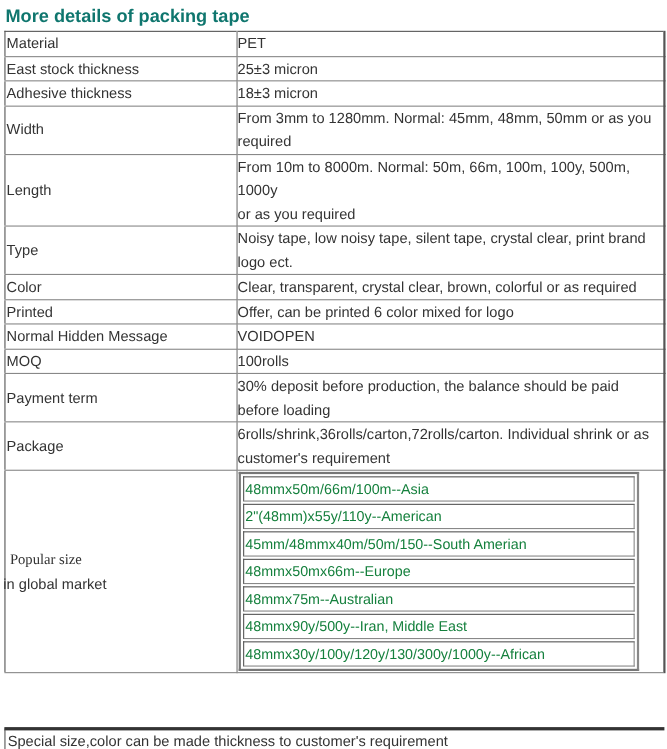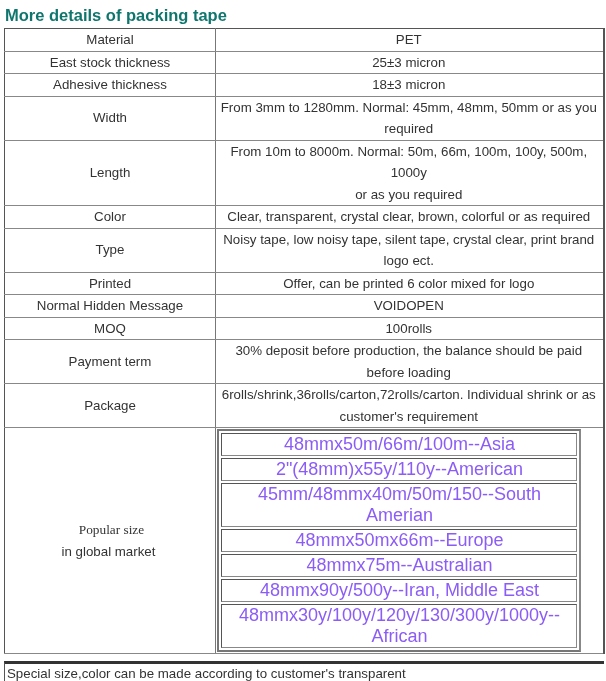--- a/index.html
+++ b/index.html
@@ -8,42 +8,42 @@
     font-family: "Liberation Sans", sans-serif; color: #333333;
   }
   .title {
     position: absolute; left: 5px; top: 4px;
     font-size: 16.5px; font-weight: bold; color: #0f766e; letter-spacing: 0;
     line-height: 22px;
   }
   table.spec {
     position: absolute; left: 4px; top: 28px;
     width: 599px; border-collapse: collapse; table-layout: fixed;
-    border-top: 1px solid #555; border-left: 1px solid #555; border-right: 2px solid #555; text-align: center;
+    border-top: 1px solid #555; border-left: 1px solid #555; border-right: 2px solid #555;
   }
   table.spec col.c1 { width: 211px; }
   table.spec col.c2 { width: 388px; }
   table.spec td {
     border-bottom: 1px solid #888; border-right: 1px solid #777;
     padding: 0 1px 0 1px; vertical-align: middle;
     font-size: 13.3px; line-height: 21.5px; color: #333333;
     white-space: normal; word-wrap: break-word;
   }
   table.spec td.val { padding-left: 0px; }
   .popular-label { padding-left: 3px; }
   .popular-label span { display: block; }
   table.sizes {
     border-collapse: separate; border-spacing: 2px;
     border: 2px solid #777; border-right: 2px solid #888;
     width: 364px; margin: 1px 0 1px 1px;
   }
   table.sizes td {
     border: 1px solid #555; border-right-color: #888; border-bottom-color: #888;
-    font-size: 18px; line-height: 21px; height: 21px; padding: 0 0 0 1px;
-    color: #8b5cf6;
+    font-size: 13px; line-height: 21px; height: 21px; padding: 0 0 0 1px;
+    color: #15803d;
   }
   .footer {
     position: absolute; left: 4px; top: 661px; width: 600px; height: 20px;
     border-top: 3px solid #333;
     font-size: 13.3px; line-height: 20px; color: #333; padding-left: 2px; box-sizing: border-box;
     border-left: 1px solid #555;
   }
 </style>
 </head>
 <body>
@@ -73,26 +73,26 @@
       <td class="val">From 3mm to 1280mm. Normal: 45mm, 48mm, 50mm or as you required</td>
     </tr>
     <tr>
       <td>Length</td>
       <td class="val">
         <div>From 10m to 8000m. Normal: 50m, 66m, 100m, 100y, 500m, 1000y</div>
         <div>or as you required</div>
       </td>
     </tr>
     <tr>
+      <td>Type</td>
+      <td class="val">Noisy tape, low noisy tape, silent tape, crystal clear, print brand logo ect.</td>
+    </tr>
+    <tr>
       <td>Color</td>
       <td class="val">Clear, transparent, crystal clear, brown, colorful or as required</td>
-    </tr>
-    <tr>
-      <td>Type</td>
-      <td class="val">Noisy tape, low noisy tape, silent tape, crystal clear, print brand logo ect.</td>
     </tr>
     <tr>
       <td>Printed</td>
       <td class="val">Offer, can be printed 6 color mixed for logo</td>
     </tr>
     <tr>
       <td>Normal Hidden Message</td>
       <td class="val">VOIDOPEN</td>
     </tr>
     <tr>
@@ -136,13 +136,13 @@
             <tr>
                 <td>48mmx30y/100y/120y/130/300y/1000y--African</td>
               </tr>
           </tbody>
         </table>
       </td>
     </tr>
   </tbody>
 </table>
 
-<div class="footer">Special size,color can be made according to customer's transparent</div>
+<div class="footer">Special size,color can be made thickness to customer's requirement</div>
 
 </body></html>

